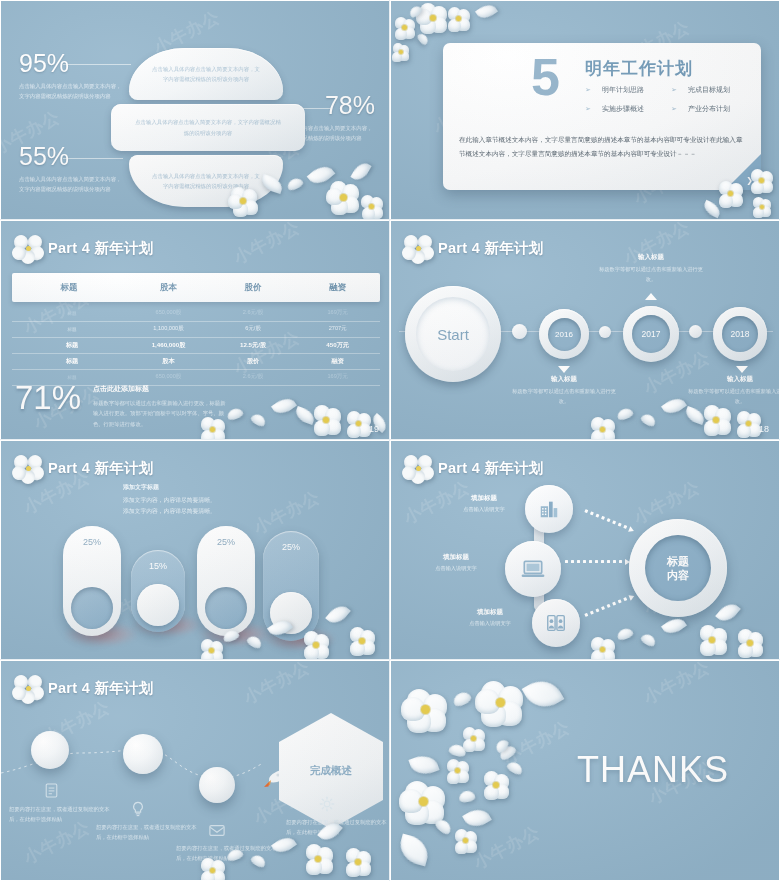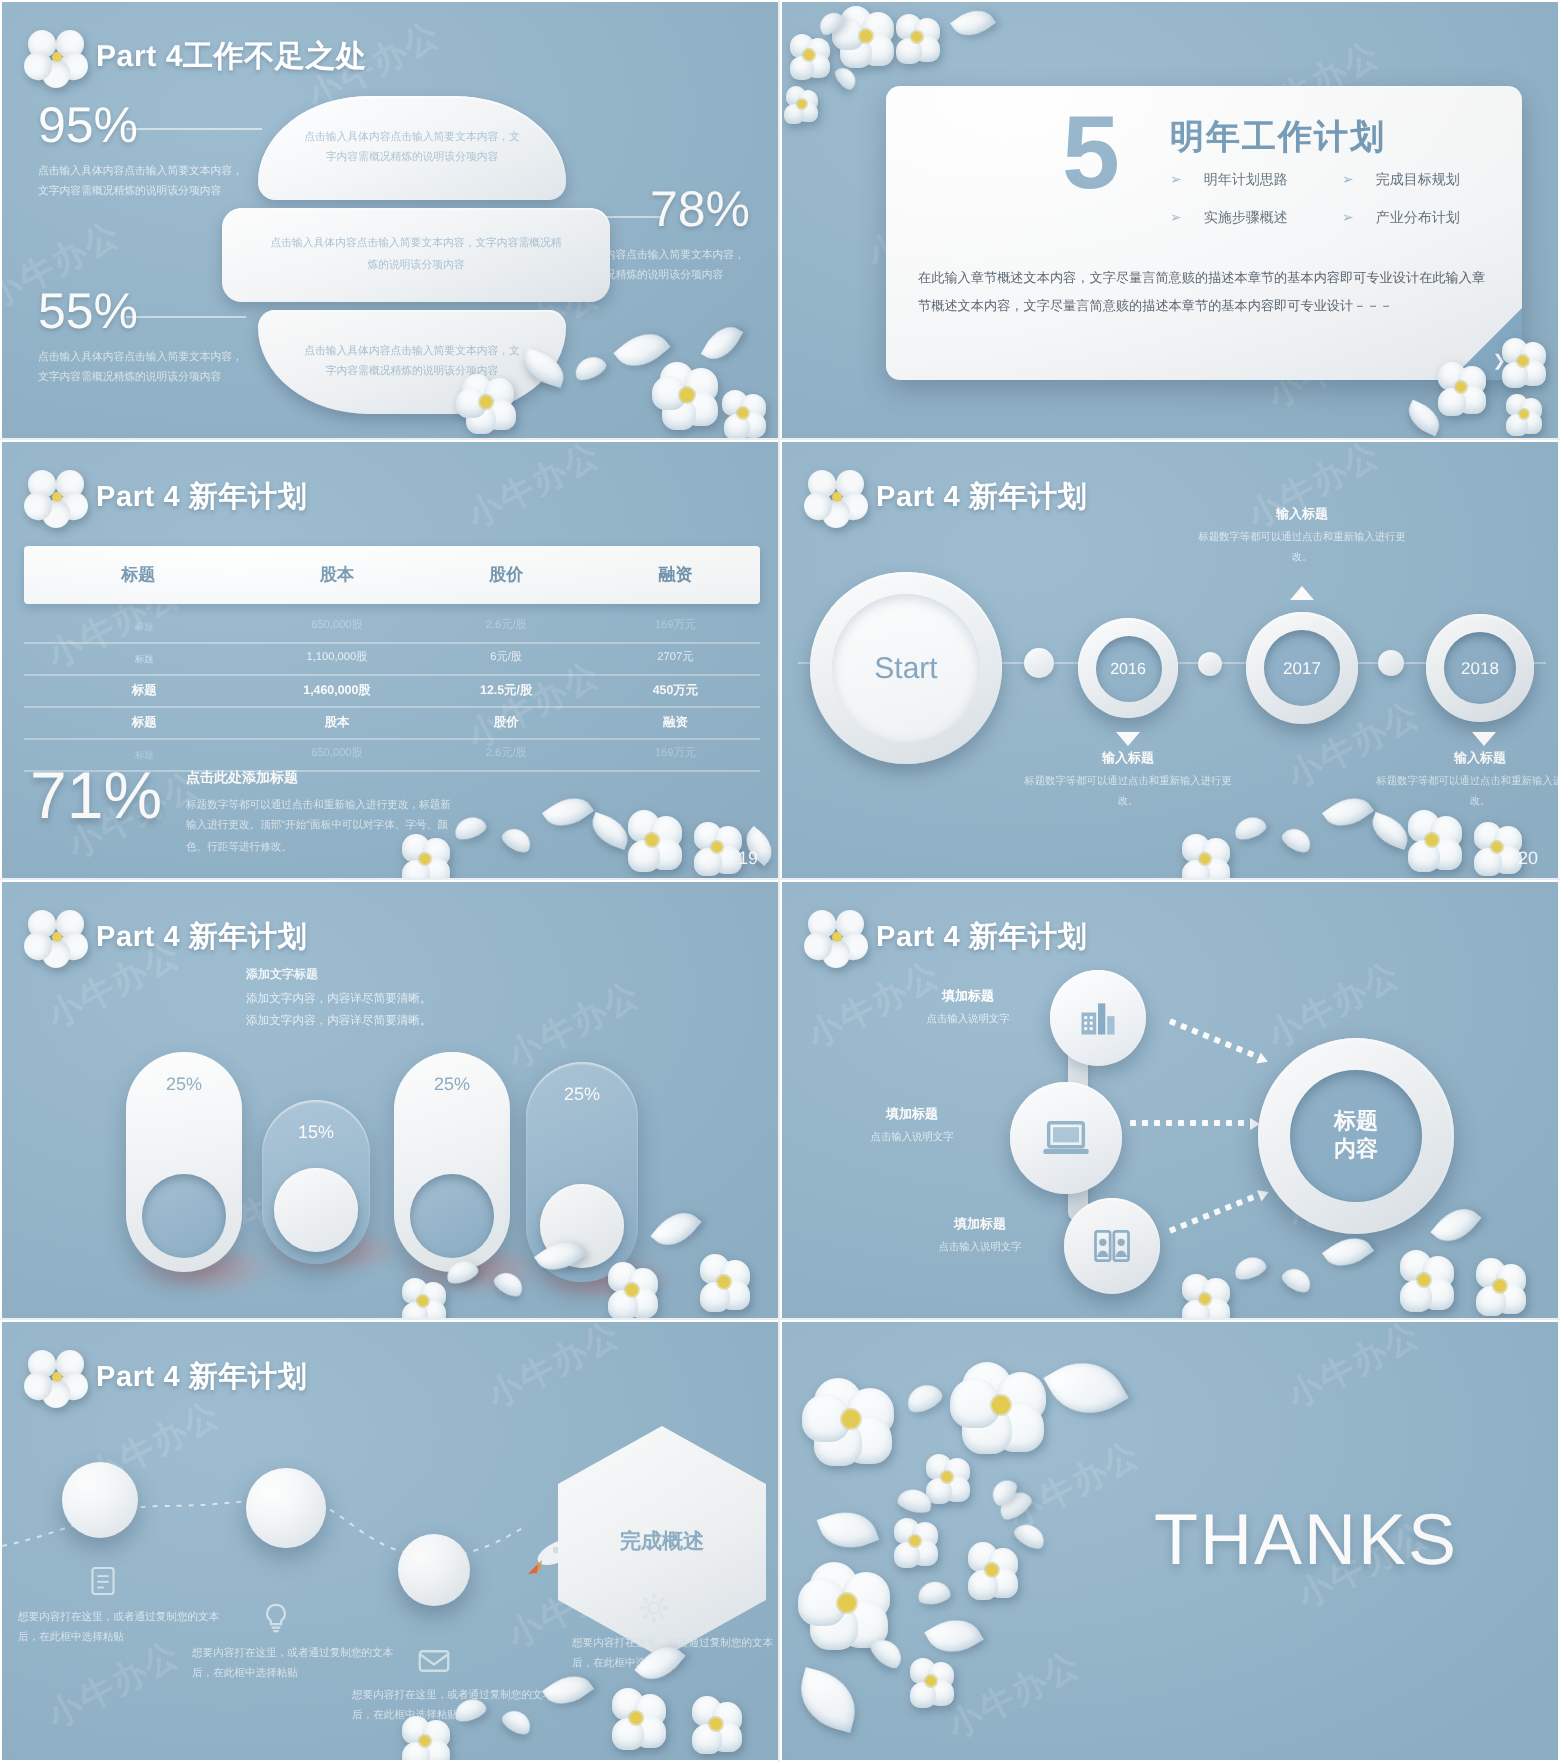--- a/index.html
+++ b/index.html
@@ -234,31 +234,20 @@
 
 <div class="grid">
 
   <div class="slide">
     <div class="wm">
       <span style="left:150px;top:20px;">小牛办公</span>
       <span style="left:-10px;top:120px;">小牛办公</span>
       <span style="left:230px;top:150px;">小牛办公</span>
     </div>
 
-    <div class="s-head">
-      <span class="flower fl-26">
-        <i class="p1"></i>
-          <i class="p2"></i>
-          <i class="p3"></i>
-          <i class="p4"></i>
-          <i class="p5"></i>
-        <span class="core"></span>
-      </span>
-      <span class="ttl">Part 4工作不足之处</span>
-    </div>
 
     <div class="lead" style="left:62px;top:63px;width:68px;"></div>
     <div class="lead" style="left:62px;top:157px;width:60px;"></div>
     <div class="lead" style="left:272px;top:107px;width:58px;"></div>
 
     <div style="position:absolute;left:18px;top:50px;">
       <div class="pct-big">95%</div>
       <div class="pct-desc">点击输入具体内容点击输入简要文本内容，文字内容需概况精炼的说明该分项内容</div>
     </div>
     <div style="position:absolute;left:18px;top:143px;">
@@ -556,21 +545,21 @@
 
     <div class="ring" style="left:322px;top:86px;width:54px;height:54px;">
       <div class="hole" style="width:36px;height:36px;font-size:8.5px;">2018</div>
     </div>
     <div class="tri" style="left:345px;top:145px;border-left:6px solid transparent;border-right:6px solid transparent;border-top:7px solid #ffffff;"></div>
     <div class="tl-lab" style="left:294px;top:154px;">
       <b>输入标题</b>
       <span>标题数字等都可以通过点击和重新输入进行更改。</span>
     </div>
 
-    <div class="pn">20</div>
+    <div class="pn">18</div>
 
     <div class="cluster" style="right:0;bottom:0;width:190px;height:62px;">
       <div class="petalp" style="left:28px;top:32px;width:16px;height:10px;transform:rotate(-20deg);"></div>
       <div class="petalp" style="left:52px;top:38px;width:15px;height:10px;transform:rotate(30deg);"></div>
       <div class="leaf" style="left:74px;top:22px;width:22px;height:14px;transform:rotate(-35deg);"></div>
       <div class="leaf" style="left:96px;top:32px;width:20px;height:13px;transform:rotate(20deg);"></div>
       <div class="blossom" style="left:0px;top:40px;width:28px;height:28px;">
         <div class="pt" style="width:14px;height:14px;left:2px;top:0px;"></div>
         <div class="pt" style="width:14px;height:14px;left:12px;top:2px;"></div>
         <div class="pt" style="width:14px;height:14px;left:12px;top:12px;"></div>

